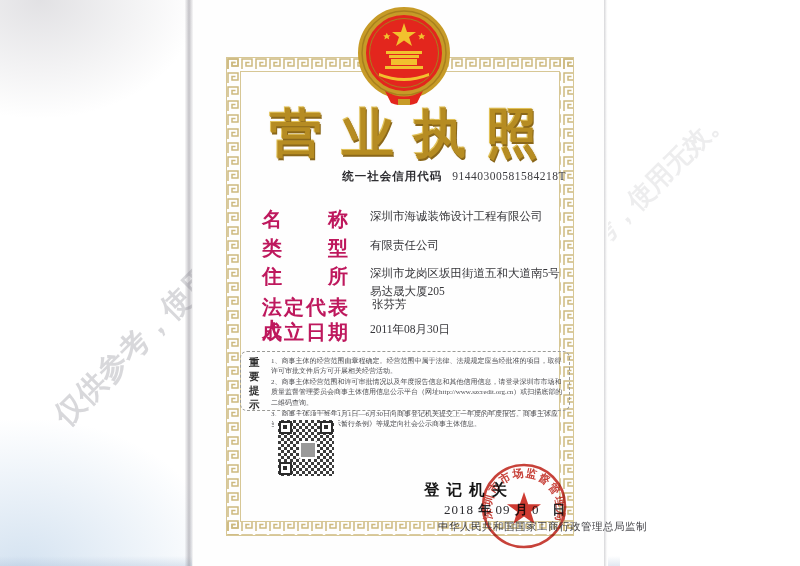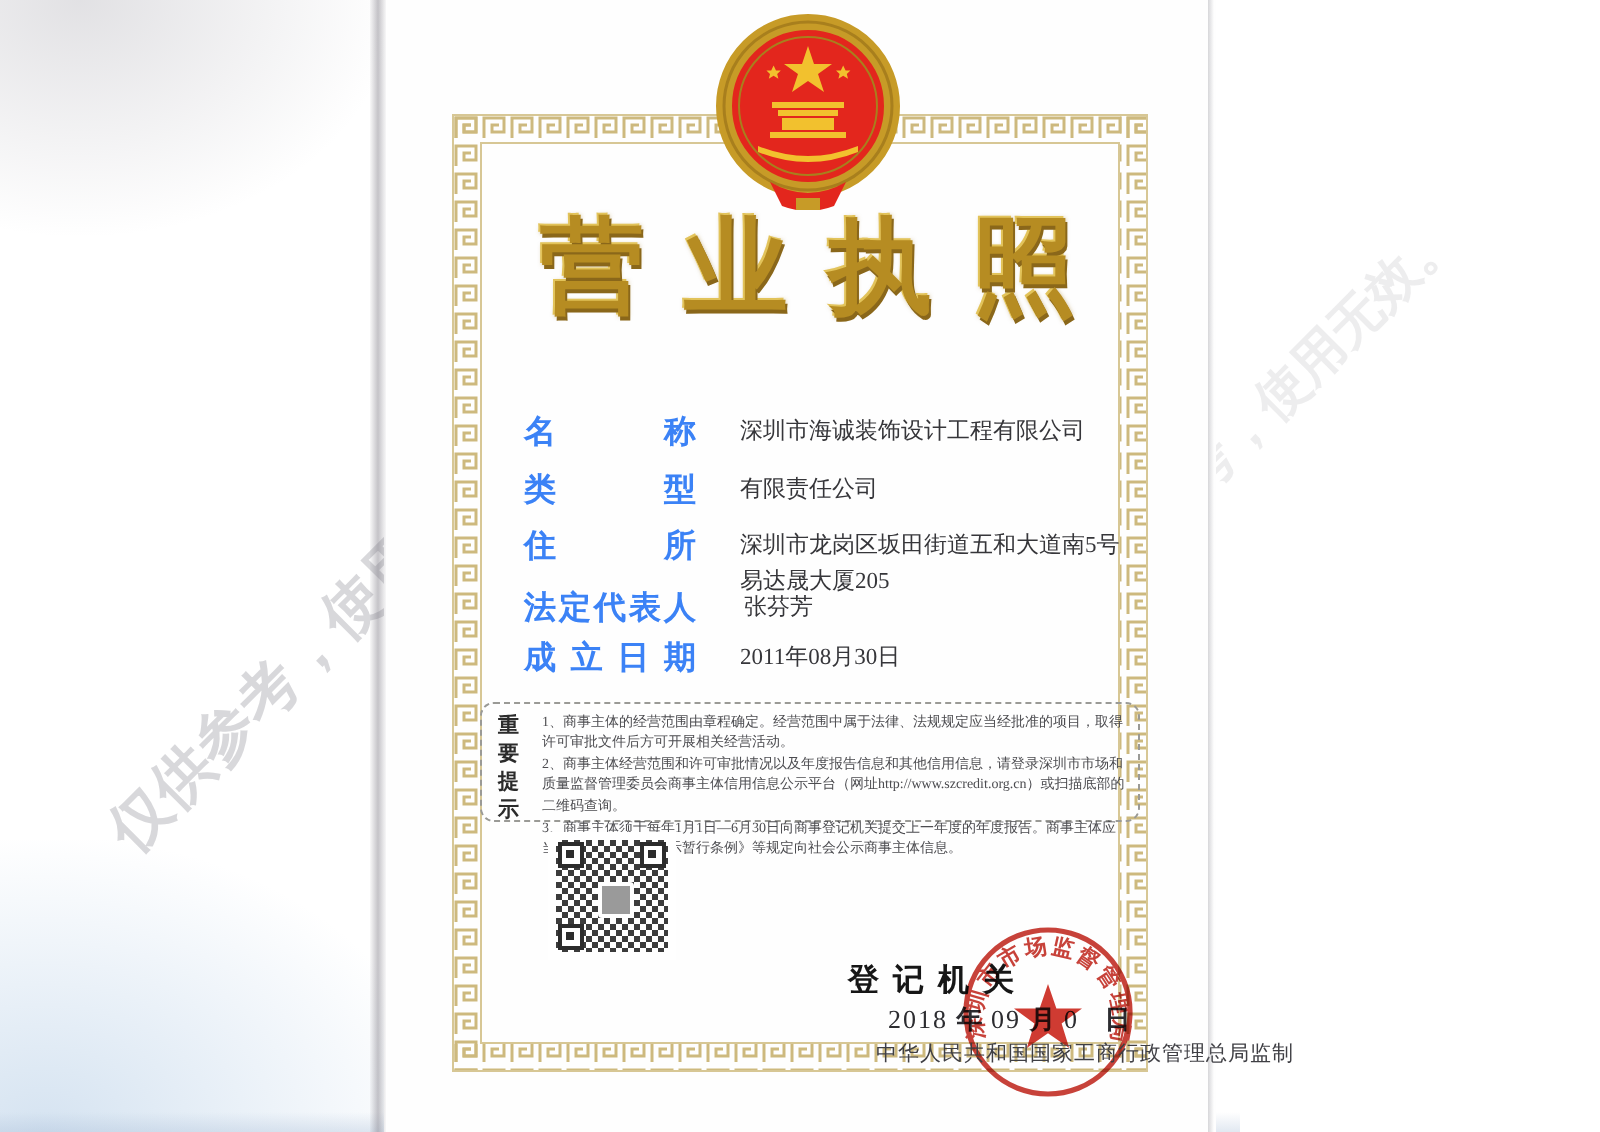--- a/index.html
+++ b/index.html
@@ -29,21 +29,21 @@
   .title{position:absolute;left:0;top:99px;width:416px;text-align:center;
     font-size:52px;font-weight:bold;letter-spacing:20px;padding-left:28px;box-sizing:border-box;
     color:#b68c22;text-shadow:1px 2px 0 #8a671a,-1px -1px 0 #e2c35a,0 0 2px rgba(160,120,30,.5);}
   
   .codeline{position:absolute;right:42px;top:166px;white-space:nowrap;color:#3c3c40;}
   .codeline .lbl{font-weight:bold;font-size:11.5px;letter-spacing:1px;color:#2e2e32;}
   .codeline .val{font-size:11.5px;margin-left:6px;letter-spacing:.5px;}
   
   .frow{position:absolute;left:70px;width:310px;display:flex;align-items:flex-start;}
   .flabel{width:86px;flex:none;font-family:"Liberation Sans","DejaVu Sans",sans-serif;
-    font-weight:bold;font-size:16px;color:#3b82f6;text-align:justify;text-align-last:justify;line-height:1.1;}
+    font-weight:bold;font-size:20px;color:#be185d;text-align:justify;text-align-last:justify;line-height:1.1;}
   .fvalue{margin-left:22px;width:200px;font-size:11.5px;color:#36363a;line-height:1.55;}
   
   .notice{position:absolute;left:48px;top:351px;width:330px;height:60px;border:1px dashed #9a9a96;
     border-radius:7px;box-sizing:border-box;display:flex;padding:4px 6px 4px 8px;}
   .ncol{width:14px;flex:none;display:flex;flex-direction:column;justify-content:space-between;
     font-family:"Liberation Sans","DejaVu Sans",sans-serif;font-weight:bold;font-size:10.5px;color:#2b2b2b;}
   .nitems{margin-left:8px;flex:1;font-size:7px;color:#4c4c50;line-height:1.45;}
   .nitems div{margin-bottom:1px;}
   
   .qr{position:absolute;left:86px;top:420px;width:56px;height:56px;
@@ -106,20 +106,24 @@
       <rect x="34" y="48" width="30" height="3" fill="#f2c12e"></rect>
       <rect x="36" y="52" width="26" height="6" fill="#f2c12e"></rect>
       <rect x="30" y="59" width="38" height="3" fill="#f2c12e"></rect>
       <path d="M24 66 Q49 76 74 66 L74 69 Q49 79 24 69 Z" fill="#f2c12e"></path>
       <path d="M30 84 Q49 95 68 84 L62 96 Q49 101 36 96 Z" fill="#e3261d"></path>
       <rect x="43" y="92" width="12" height="6" fill="#c79b27"></rect>
     </svg>
 
     <div class="title"><span>营</span><span>业</span><span>执</span><span>照</span></div>
 
+    <div class="codeline">
+      <span class="lbl">统一社会信用代码</span>
+      <span class="val">91440300581584218T</span>
+    </div>
 
     <div class="frow" style="top:208px;">
       <div class="flabel">名称</div>
       <div class="fvalue">深圳市海诚装饰设计工程有限公司</div>
     </div>
     <div class="frow" style="top:237px;">
       <div class="flabel">类型</div>
       <div class="fvalue">有限责任公司</div>
     </div>
     <div class="frow" style="top:265px;">

